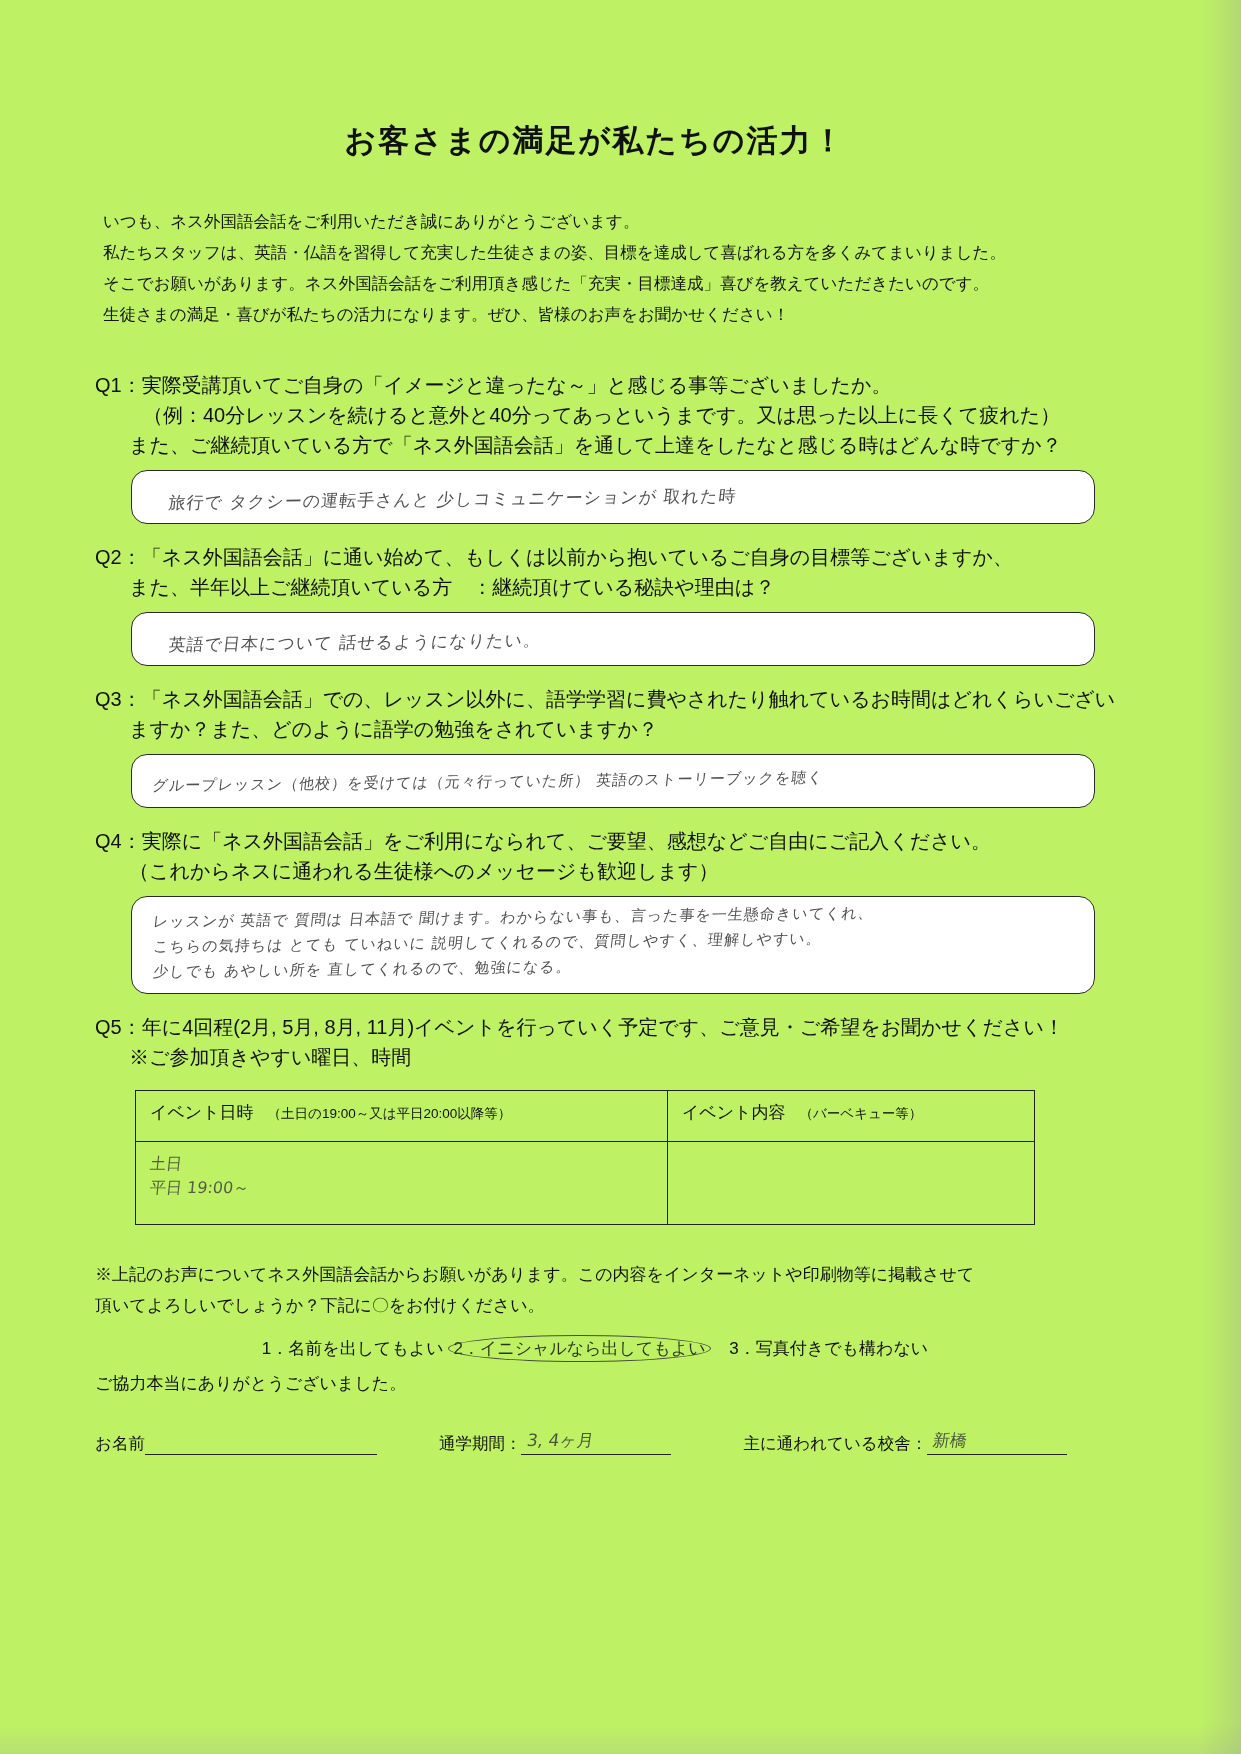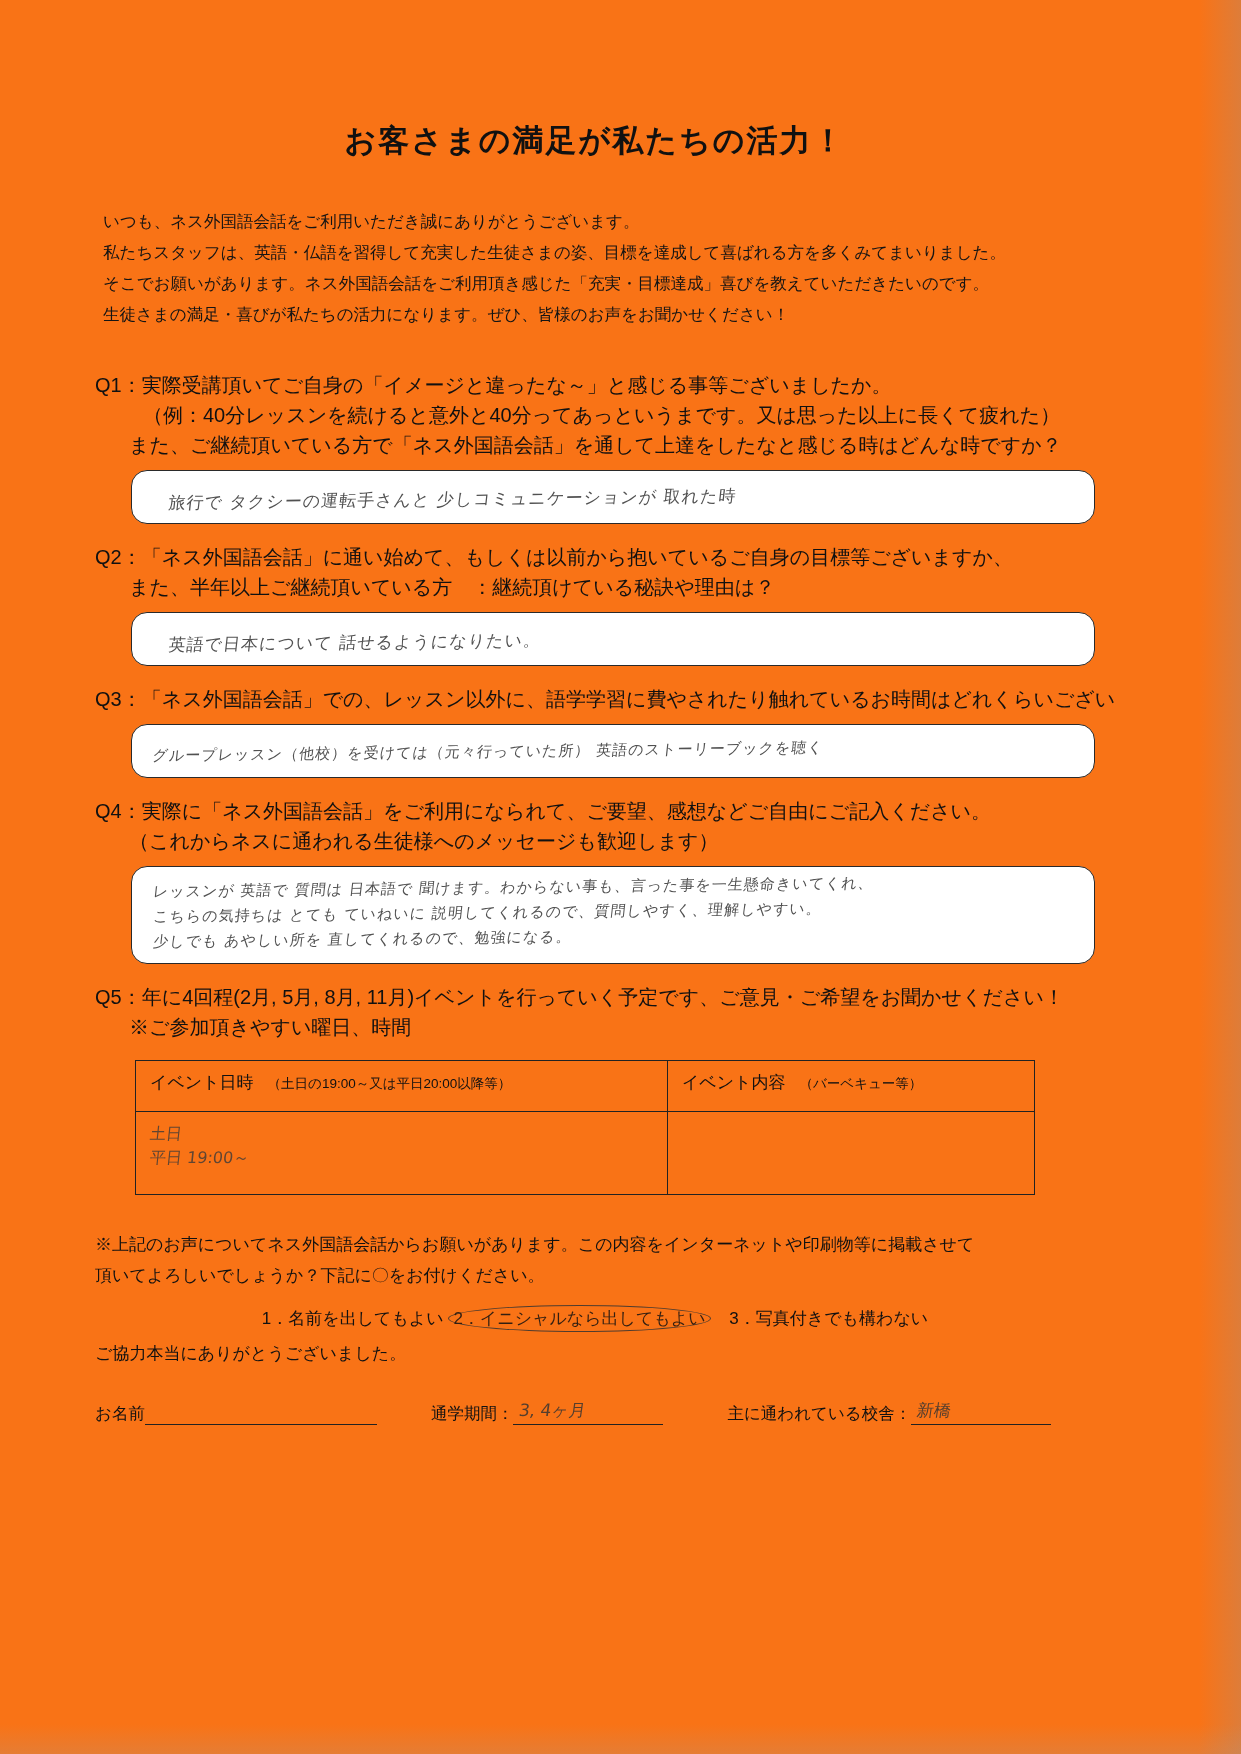--- a/index.html
+++ b/index.html
@@ -8,21 +8,21 @@
     background: #ffffff;
   }
   body {
     font-family: "Liberation Sans", sans-serif;
     color: #111;
   }
   .page {
     position: relative;
     width: 1241px;
     height: 1754px;
-    background: #f97316;
+    background: #bef264;
     overflow: hidden;
   }
   
   .scan-edge-right {
     position: absolute;
     top: 0; right: 0;
     width: 42px; height: 100%;
     background: linear-gradient(to right, rgba(255,255,255,0), rgba(150,150,150,0.28));
     pointer-events: none;
   }
@@ -140,21 +140,21 @@
   .thanks {
     font-size: 17px;
     text-align: left;
     margin-top: 10px;
   }
   .footer-row {
     display: flex;
     align-items: flex-end;
     margin-top: 38px;
     font-size: 16.5px;
-    gap: 8px;
+    gap: 16px;
   }
   .field {
     display: flex;
     align-items: flex-end;
     white-space: nowrap;
   }
   .field .line {
     border-bottom: 1.4px solid #222;
     display: inline-block;
     height: 20px;
@@ -217,20 +217,21 @@
       <div class="qline indent1">また、半年以上ご継続頂いている方　：継続頂けている秘訣や理由は？</div>
       <div class="answer-box">
         <div class="hand">英語で日本について 話せるようになりたい。</div>
       </div>
     </div>
 
     <div class="qblock">
       <div class="qline">
         <span class="qlabel">Q3</span><span>：「ネス外国語会話」での、レッスン以外に、語学学習に費やされたり触れているお時間はどれくらいござい</span>
       </div>
+      <div class="qline indent1">ますか？また、どのように語学の勉強をされていますか？</div>
       <div class="answer-box">
         <div class="hand small" style="padding-top:14px">グループレッスン（他校）を受けては（元々行っていた所） 英語のストーリーブックを聴く</div>
       </div>
     </div>
 
     <div class="qblock">
       <div class="qline">
         <span class="qlabel">Q4</span><span>：実際に「ネス外国語会話」をご利用になられて、ご要望、感想などご自由にご記入ください。</span>
       </div>
       <div class="qline indent1">（これからネスに通われる生徒様へのメッセージも歓迎します）</div>

